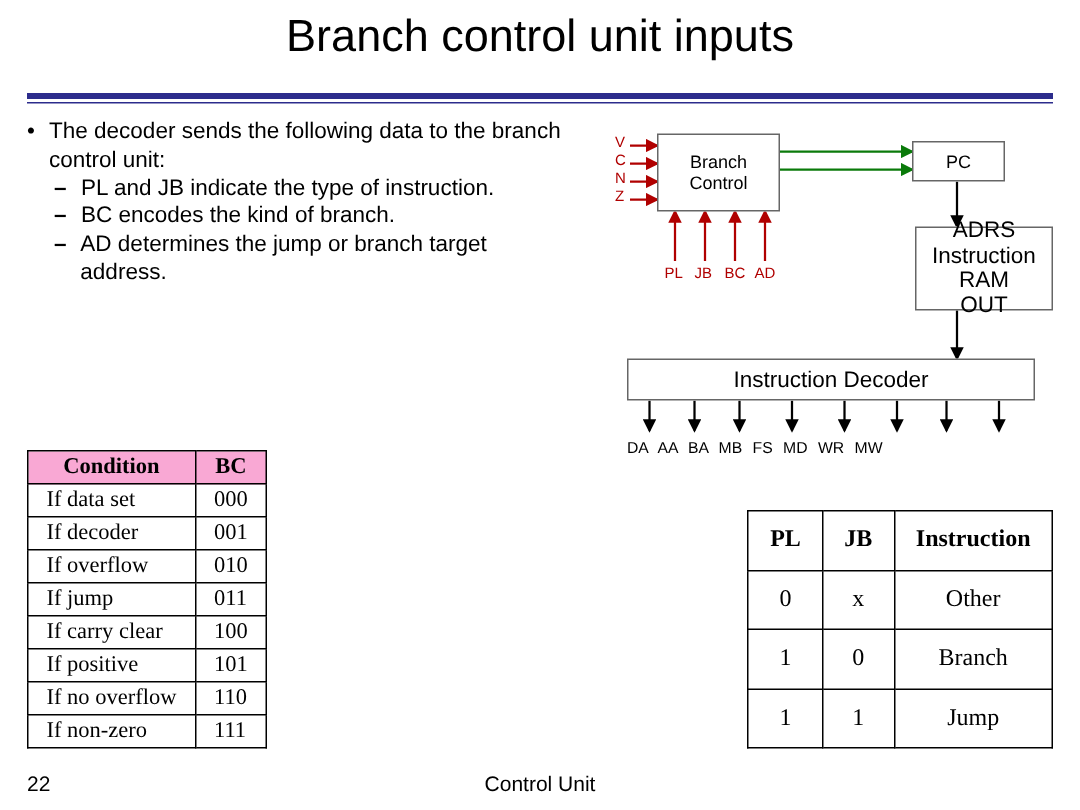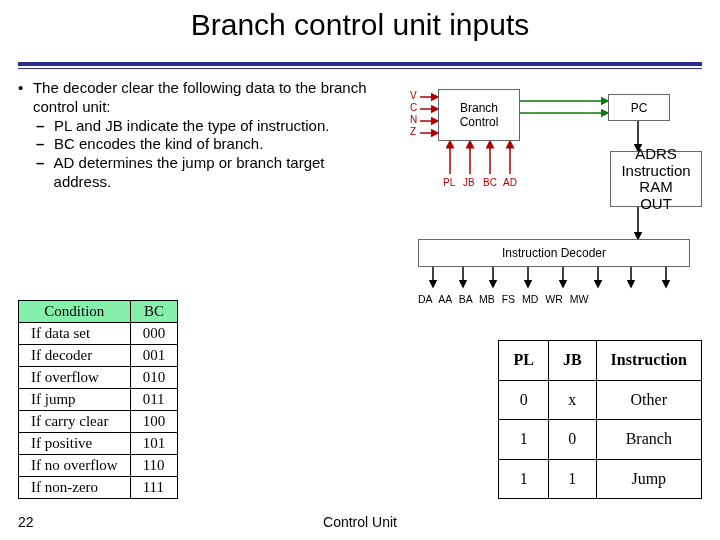--- a/index.html
+++ b/index.html
@@ -55,21 +55,21 @@
     text-align: center;
     display: flex;
     flex-direction: column;
     justify-content: center;
     align-items: center;
     background: #fff;
   }
   .bc-box { left: 60px; top: 10px; width: 80px; height: 50px; }
   .pc-box { left: 230px; top: 15px; width: 60px; height: 25px; }
   .ram-box { left: 215px; top: 72px; width: 90px; height: 50px; font-size: 15px; line-height: 1.1; padding: 2px 0; margin-left: 17px;}
-  .dec-box { left: 40px; top: 160px; width: 270px; height: 26px; font-size: 12px;}
+  .dec-box { left: 40px; top: 160px; width: 270px; height: 26px; font-size: 15px;}
   .siglabel { position: absolute; font-size: 10px; color: #000; }
   .siglabel.red { color: #b00000; }
   .outrow { position: absolute; left: 40px; top: 214px; font-size: 10.5px; letter-spacing: 0px; word-spacing: 4px; width: 280px; }
   
   .diagram-svg { position:absolute; left:0; top:0; width:320px; height:240px; }
   
   .tables-row {
     position: absolute;
     left: 18px;
     right: 18px;
@@ -79,21 +79,21 @@
   }
   table.cond {
     border-collapse: collapse;
     font-family: "Times New Roman", serif;
     font-size: 15px;
   }
   table.cond th, table.cond td {
     border: 1px solid #000;
     padding: 2px 12px;
   }
-  table.cond th { font-weight: normal; background: #86efac; }
+  table.cond th { font-weight: bold; background: #f9a8d4; }
   table.pljb {
     border-collapse: collapse;
     font-family: "Times New Roman", serif;
     font-size: 16px;
     margin-top: 40px;
   }
   table.pljb th, table.pljb td {
     border: 1px solid #000;
     padding: 2px 14px;
     text-align: center;
@@ -115,21 +115,21 @@
 <body>
 
 <div class="title">Branch control unit inputs</div>
 <div class="rule"></div>
 <div class="rule2"></div>
 
 <div class="content">
   <div class="left">
     <div class="bullet1">
         <div class="mk">•</div>
-        <div>The decoder clear the following data to the branch control unit:</div>
+        <div>The decoder sends the following data to the branch control unit:</div>
       </div>
     <div class="bullet2">
         <div class="mk">–</div>
         <div>PL and JB indicate the type of instruction.</div>
       </div>
     <div class="bullet2">
         <div class="mk">–</div>
         <div>BC encodes the kind of branch.</div>
       </div>
     <div class="bullet2">

